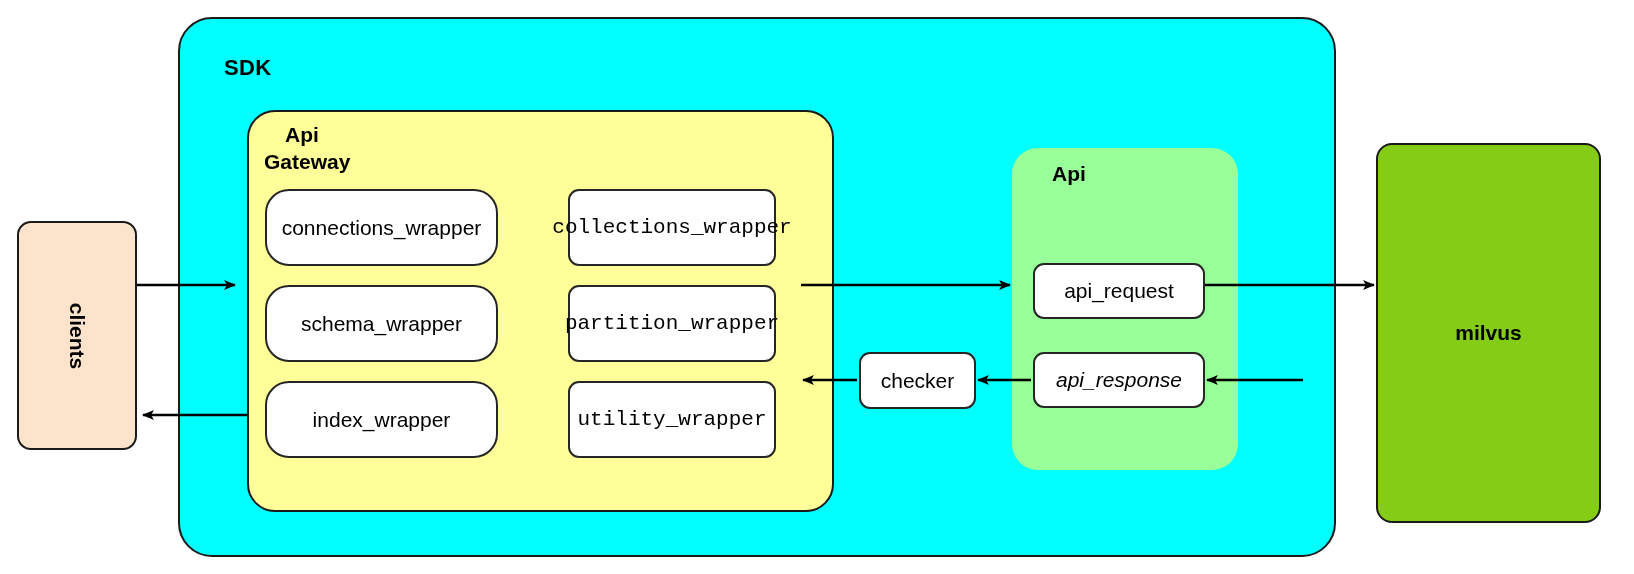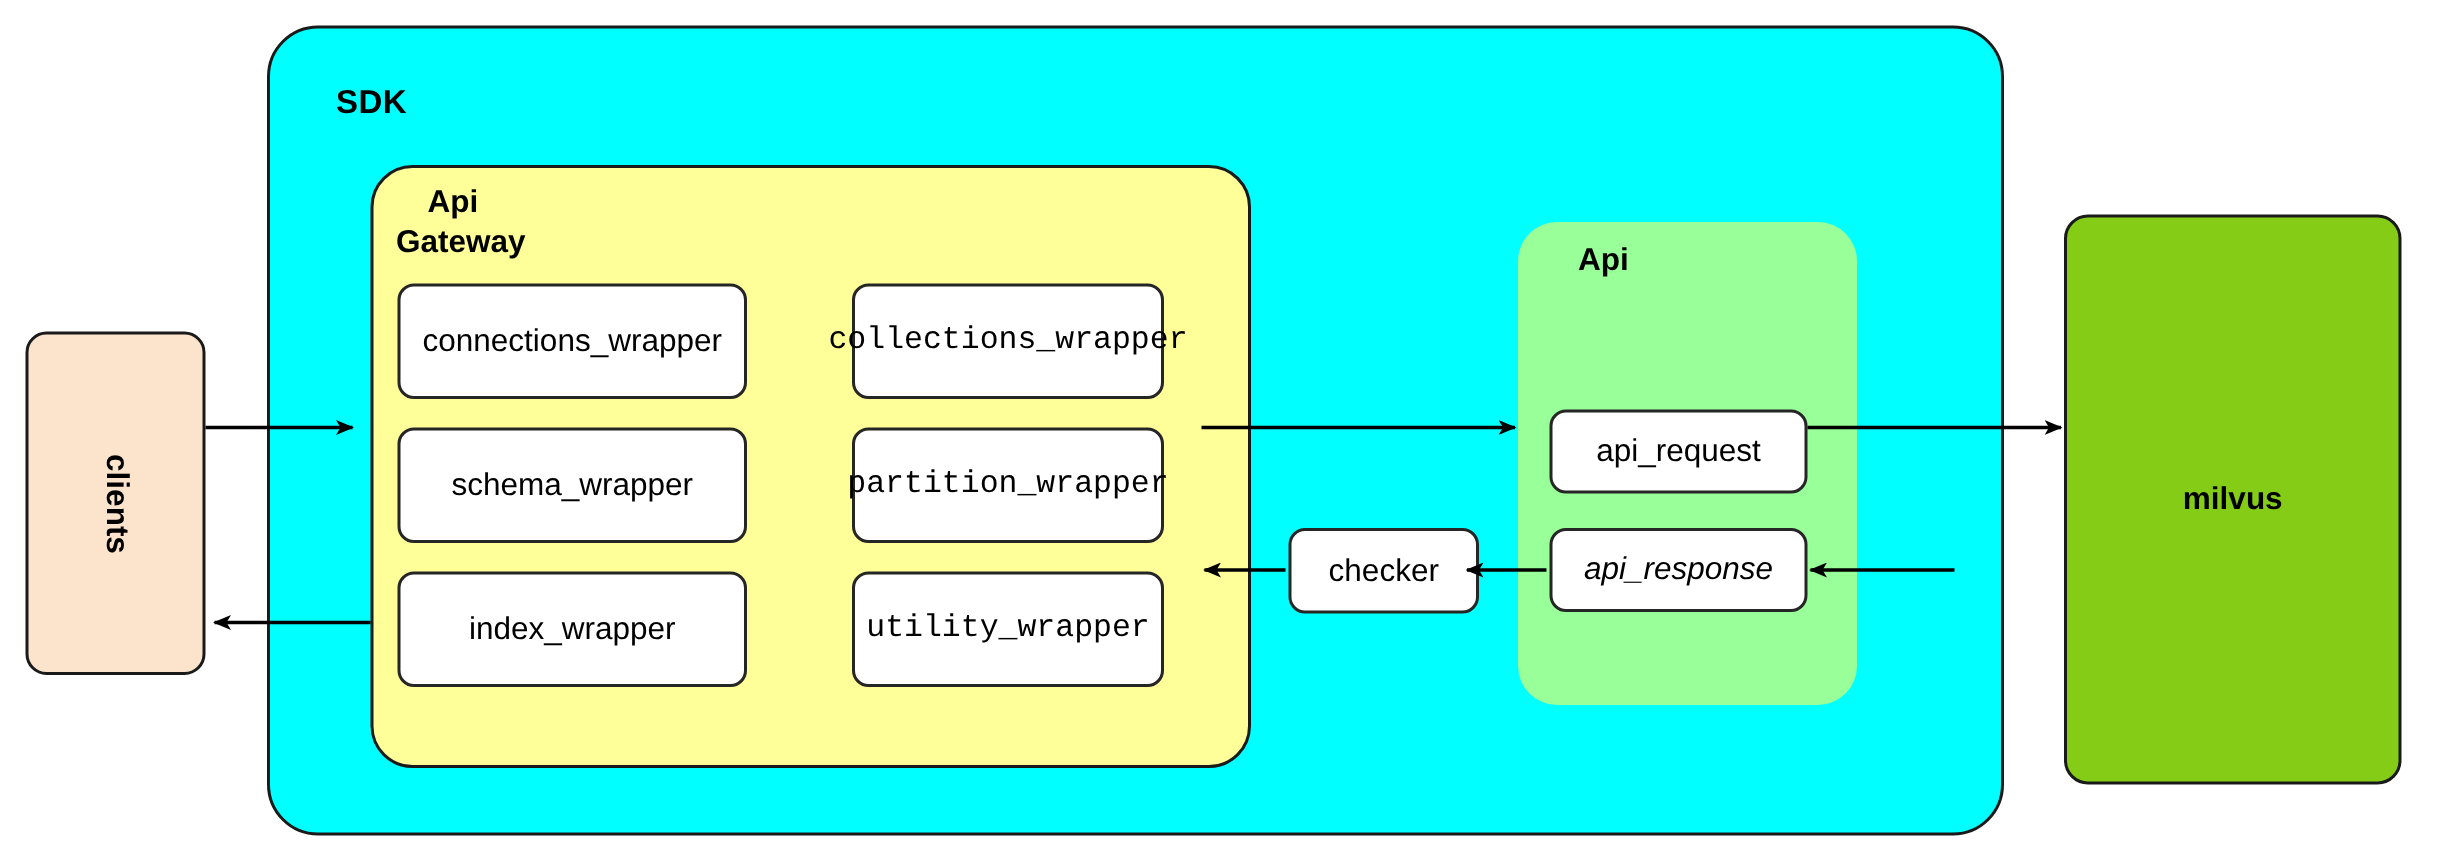--- a/index.html
+++ b/index.html
@@ -90,42 +90,42 @@
   }
   #api-gateway-label .ln2 { display: block; margin-left: -20px; }
 
   
   .cell {
     background: #ffffff;
     border-radius: 11px;
     font-size: 21px;
     border: 2px solid #262626;
   }
-  .cell-col-l { left: 265px; width: 233px; }
+  .cell-col-l { left: 265px; width: 233px; border-radius: 24px; }
   .cell-col-r { left: 568px; width: 208px; font-family: Liberation Mono, monospace; }
   .cell-row-1 { top: 189px; height: 77px; }
   .cell-row-2 { top: 285px; height: 77px; }
   .cell-row-3 { top: 381px; height: 77px; }
 
   .gw-cell {
     background: #ffffff;
     border-radius: 11px;
     font-size: 21px;
     border: 2px solid #262626;
     left: 1033px;
     width: 172px;
     height: 56px;
   }
-  #cell-api-request { top: 273px; }
+  #cell-api-request { top: 263px; }
   #cell-api-response { top: 352px; font-style: italic; }
 
   #checker-box {
     left: 859px;
     top: 352px;
-    width: 127px;
+    width: 117px;
     height: 57px;
     background: #ffffff;
     border-radius: 11px;
     font-size: 21px;
     border: 2px solid #262626;
   }
 
   
   #clients-box {
     left: 17px;

